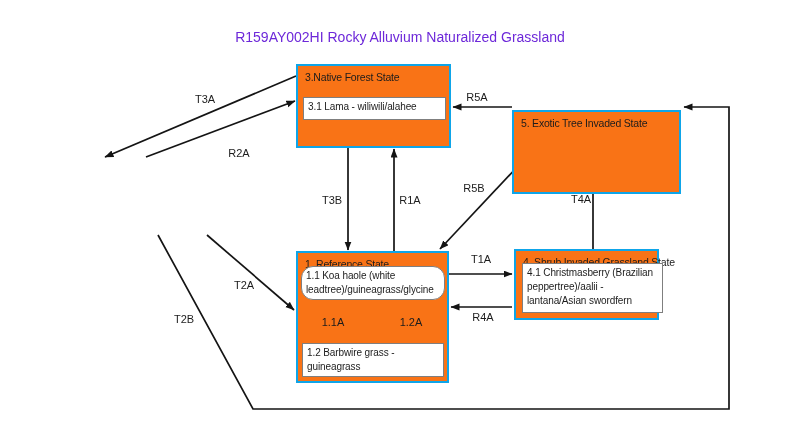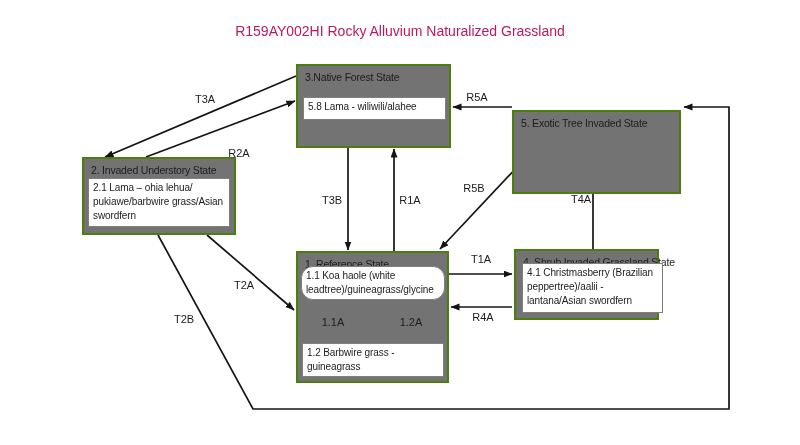--- a/index.html
+++ b/index.html
@@ -1,27 +1,27 @@
 <!DOCTYPE html>
 <html><head>
 <meta charset="utf-8">
 <style>
   html,body { margin:0; padding:0; background:#ffffff; }
   .canvas {
     position:relative; width:800px; height:445px; background:#ffffff;
     font-family:"Liberation Sans", sans-serif; color:#1c1c1c; overflow:hidden;
   }
   .title {
-    position:absolute; top:23px; left:0; width:100%;
-    text-align:center; font-size:14px; color:#be185d;
+    position:absolute; top:29px; left:0; width:100%;
+    text-align:center; font-size:14px; color:#6d28d9;
   }
   .connector-layer { position:absolute; left:0; top:0; width:800px; height:445px; }
   .state {
-    position:absolute; box-sizing:border-box; background:#737373;
-    border:2px solid #4d7c0f;
+    position:absolute; box-sizing:border-box; background:#f97316;
+    border:2px solid #0ea5e9;
   }
   .state-title {
     position:absolute; left:7px; top:5px; right:3px;
     font-size:10.5px; letter-spacing:-0.2px; white-space:nowrap; color:#1c1c1c;
   }
   .community {
     position:absolute; box-sizing:border-box; background:#fff;
     border:1px solid #7f7f7f; padding:2px 4px;
     font-size:10px; letter-spacing:-0.1px; line-height:1.42; color:#1c1c1c;
     overflow-wrap:break-word;
@@ -56,31 +56,27 @@
       <line x1="512" y1="307" x2="451" y2="307" marker-end="url(#ah)"></line>
       <line x1="207" y1="235" x2="294" y2="310" marker-end="url(#ah)"></line>
       <polyline points="158,235 253,409 729,409 729,107 684,107" marker-end="url(#ah)"></polyline>
       <line x1="348" y1="299" x2="348" y2="341" marker-end="url(#ah)"></line>
       <line x1="394" y1="342" x2="394" y2="301" marker-end="url(#ah)"></line>
     </g>
   </svg>
 
   <div class="state" style="left:296px; top:64px; width:155px; height:84px;">
     <span class="state-title">3.Native Forest State</span>
-    <div class="community" style="left:5px; top:31px; width:143px; min-height:23px;">5.8 Lama - wiliwili/alahee</div>
+    <div class="community" style="left:5px; top:31px; width:143px; min-height:23px;">3.1 Lama - wiliwili/alahee</div>
   </div>
 
   <div class="state" style="left:512px; top:64px; width:169px; height:84px;margin-top:46px;">
     <span class="state-title">5. Exotic Tree Invaded State</span>
   </div>
 
-  <div class="state" style="left:82px; top:157px; width:154px; height:78px;">
-    <span class="state-title">2. Invaded Understory State</span>
-    <div class="community" style="left:4px; top:19px; width:142px; min-height:44px;">2.1 Lama – ohia lehua/ pukiawe/barbwire grass/Asian swordfern</div>
-  </div>
 
   <div class="state" style="left:296px; top:251px; width:153px; height:132px;">
     <span class="state-title">1. Reference State</span>
     <div class="community" style="left:3px; top:13px; width:144px; min-height:33px;border-radius:12px;">1.1 Koa haole (white leadtree)/guineagrass/glycine</div>
     <div class="community" style="left:4px; top:90px; width:142px; min-height:31px;">1.2 Barbwire grass - guineagrass</div>
   </div>
 
   <div class="state" style="left:514px; top:249px; width:145px; height:71px;">
     <span class="state-title">4. Shrub Invaded Grassland State</span>
     <div class="community" style="left:6px; top:12px; width:141px; min-height:50px;">4.1 Christmasberry (Brazilian peppertree)/aalii - lantana/Asian swordfern</div>

